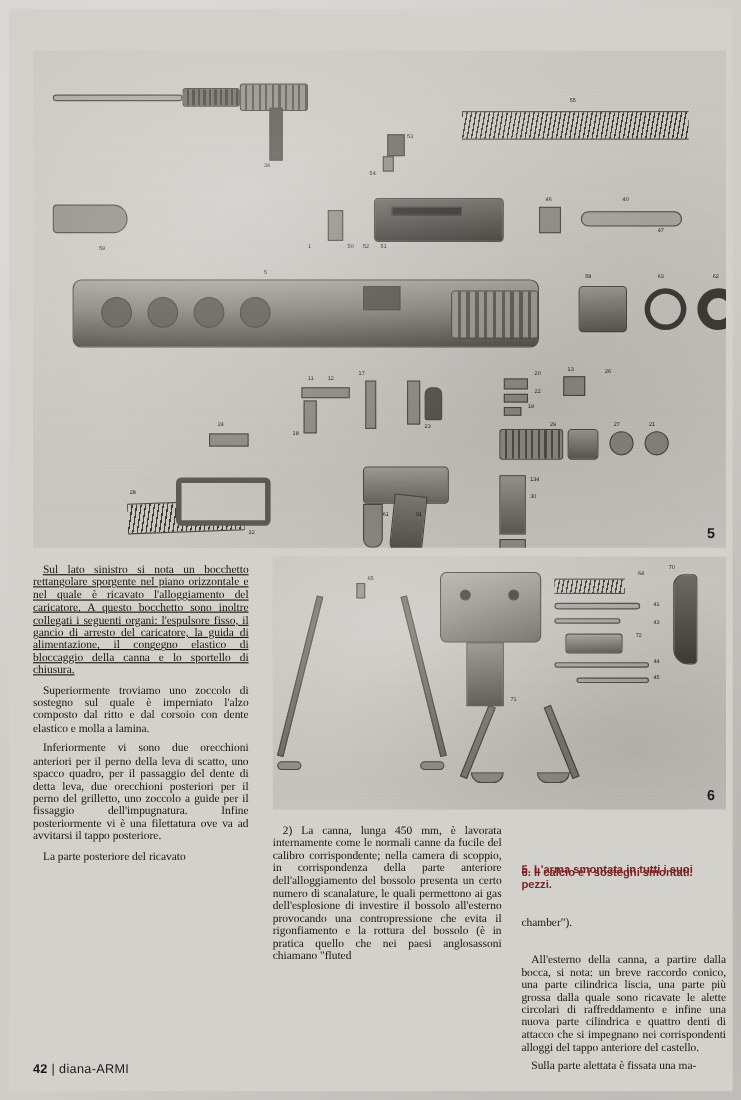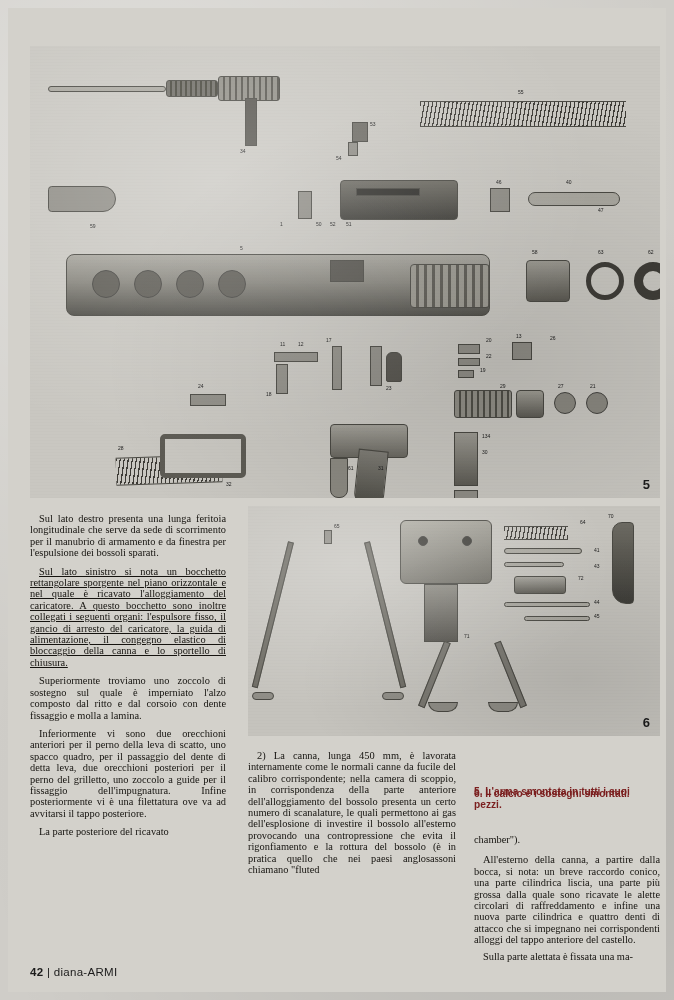--- a/index.html
+++ b/index.html
@@ -289,34 +289,33 @@
       <div class="part" style="left:246px; top:136px; width:7px; height:70px; transform:rotate(-22deg); transform-origin:top center; background:#7a7871;"></div>
       <div class="part" style="left:180px; top:196px; width:30px; height:10px; border-radius:0 0 10px 10px;"></div>
       <div class="part" style="left:240px; top:196px; width:30px; height:10px; border-radius:0 0 10px 10px;"></div>
       <div class="lbl" style="left:216px; top:128px;">71</div>
 
       <div class="fignum" style="right:10px; bottom:6px;">6</div>
       <div class="grain"></div>
     </div>
 
     <div class="col" style="left:22px; top:498px; width:196px;">
-      <p style="margin-top:7px;">Sul lato destro presenta una lunga feritoia longitudinale che serve da sede di scorrimento per il manubrio di armamento e da finestra per l'espulsione dei bossoli sparati.</p>
       <p style="margin-top:7px;text-decoration:underline;">Sul lato sinistro si nota un bocchetto rettangolare sporgente nel piano orizzontale e nel quale è ricavato l'alloggiamento del caricatore. A questo bocchetto sono inoltre collegati i seguenti organi: l'espulsore fisso, il gancio di arresto del caricatore, la guida di alimentazione, il congegno elastico di bloccaggio della canna e lo sportello di chiusura.</p>
-      <p style="margin-top:7px;">Superiormente troviamo uno zoccolo di sostegno sul quale è imperniato l'alzo composto dal ritto e dal corsoio con dente fissaggio e molla a lamina.</p>
+      <p style="margin-top:7px;">Superiormente troviamo uno zoccolo di sostegno sul quale è imperniato l'alzo composto dal ritto e dal corsoio con dente elastico e molla a lamina.</p>
       <p style="margin-top:7px;">Inferiormente vi sono due orecchioni anteriori per il perno della leva di scatto, uno spacco quadro, per il passaggio del dente di detta leva, due orecchioni posteriori per il perno del grilletto, uno zoccolo a guide per il fissaggio dell'impugnatura. Infine posteriormente vi è una filettatura ove va ad avvitarsi il tappo posteriore.</p>
       <p style="margin-top:7px;">La parte posteriore del ricavato</p>
     </div>
 
     <div class="col" style="left:240px; top:742px; width:208px;">
       <p>2) La canna, lunga 450 mm, è lavorata internamente come le normali canne da fucile del calibro corrispondente; nella camera di scoppio, in corrispondenza della parte anteriore dell'alloggiamento del bossolo presenta un certo numero di scanalature, le quali permettono ai gas dell'esplosione di investire il bossolo all'esterno provocando una contropressione che evita il rigonfiamento e la rottura del bossolo (è in pratica quello che nei paesi anglosassoni chiamano "fluted</p>
     </div>
 
     <div class="col" style="left:466px; top:826px; width:186px;">
       <p class="noind">chamber").</p>
-      <p style="margin-top:9px;">All'esterno della canna, a partire dalla bocca, si nota: un breve raccordo conico, una parte cilindrica liscia, una parte più grossa dalla quale sono ricavate le alette circolari di raffreddamento e infine una nuova parte cilindrica e quattro denti di attacco che si impegnano nei corrispondenti alloggi del tappo anteriore del castello.</p>
+      <p style="margin-top:22px;">All'esterno della canna, a partire dalla bocca, si nota: un breve raccordo conico, una parte cilindrica liscia, una parte più grossa dalla quale sono ricavate le alette circolari di raffreddamento e infine una nuova parte cilindrica e quattro denti di attacco che si impegnano nei corrispondenti alloggi del tappo anteriore del castello.</p>
       <p style="margin-top:5px;">Sulla parte alettata è fissata una ma-</p>
     </div>
 
     <div class="caption" style="left:466px; top:778px; width:186px;">
       <span>5.</span>
       <span>L'arma smontata in tutti i suoi pezzi.</span>
     </div>
     <div class="caption" style="left:466px; top:780px; width:186px;">
       <span>6.</span>
       <span>Il calcio e i sostegni smontati.</span>

